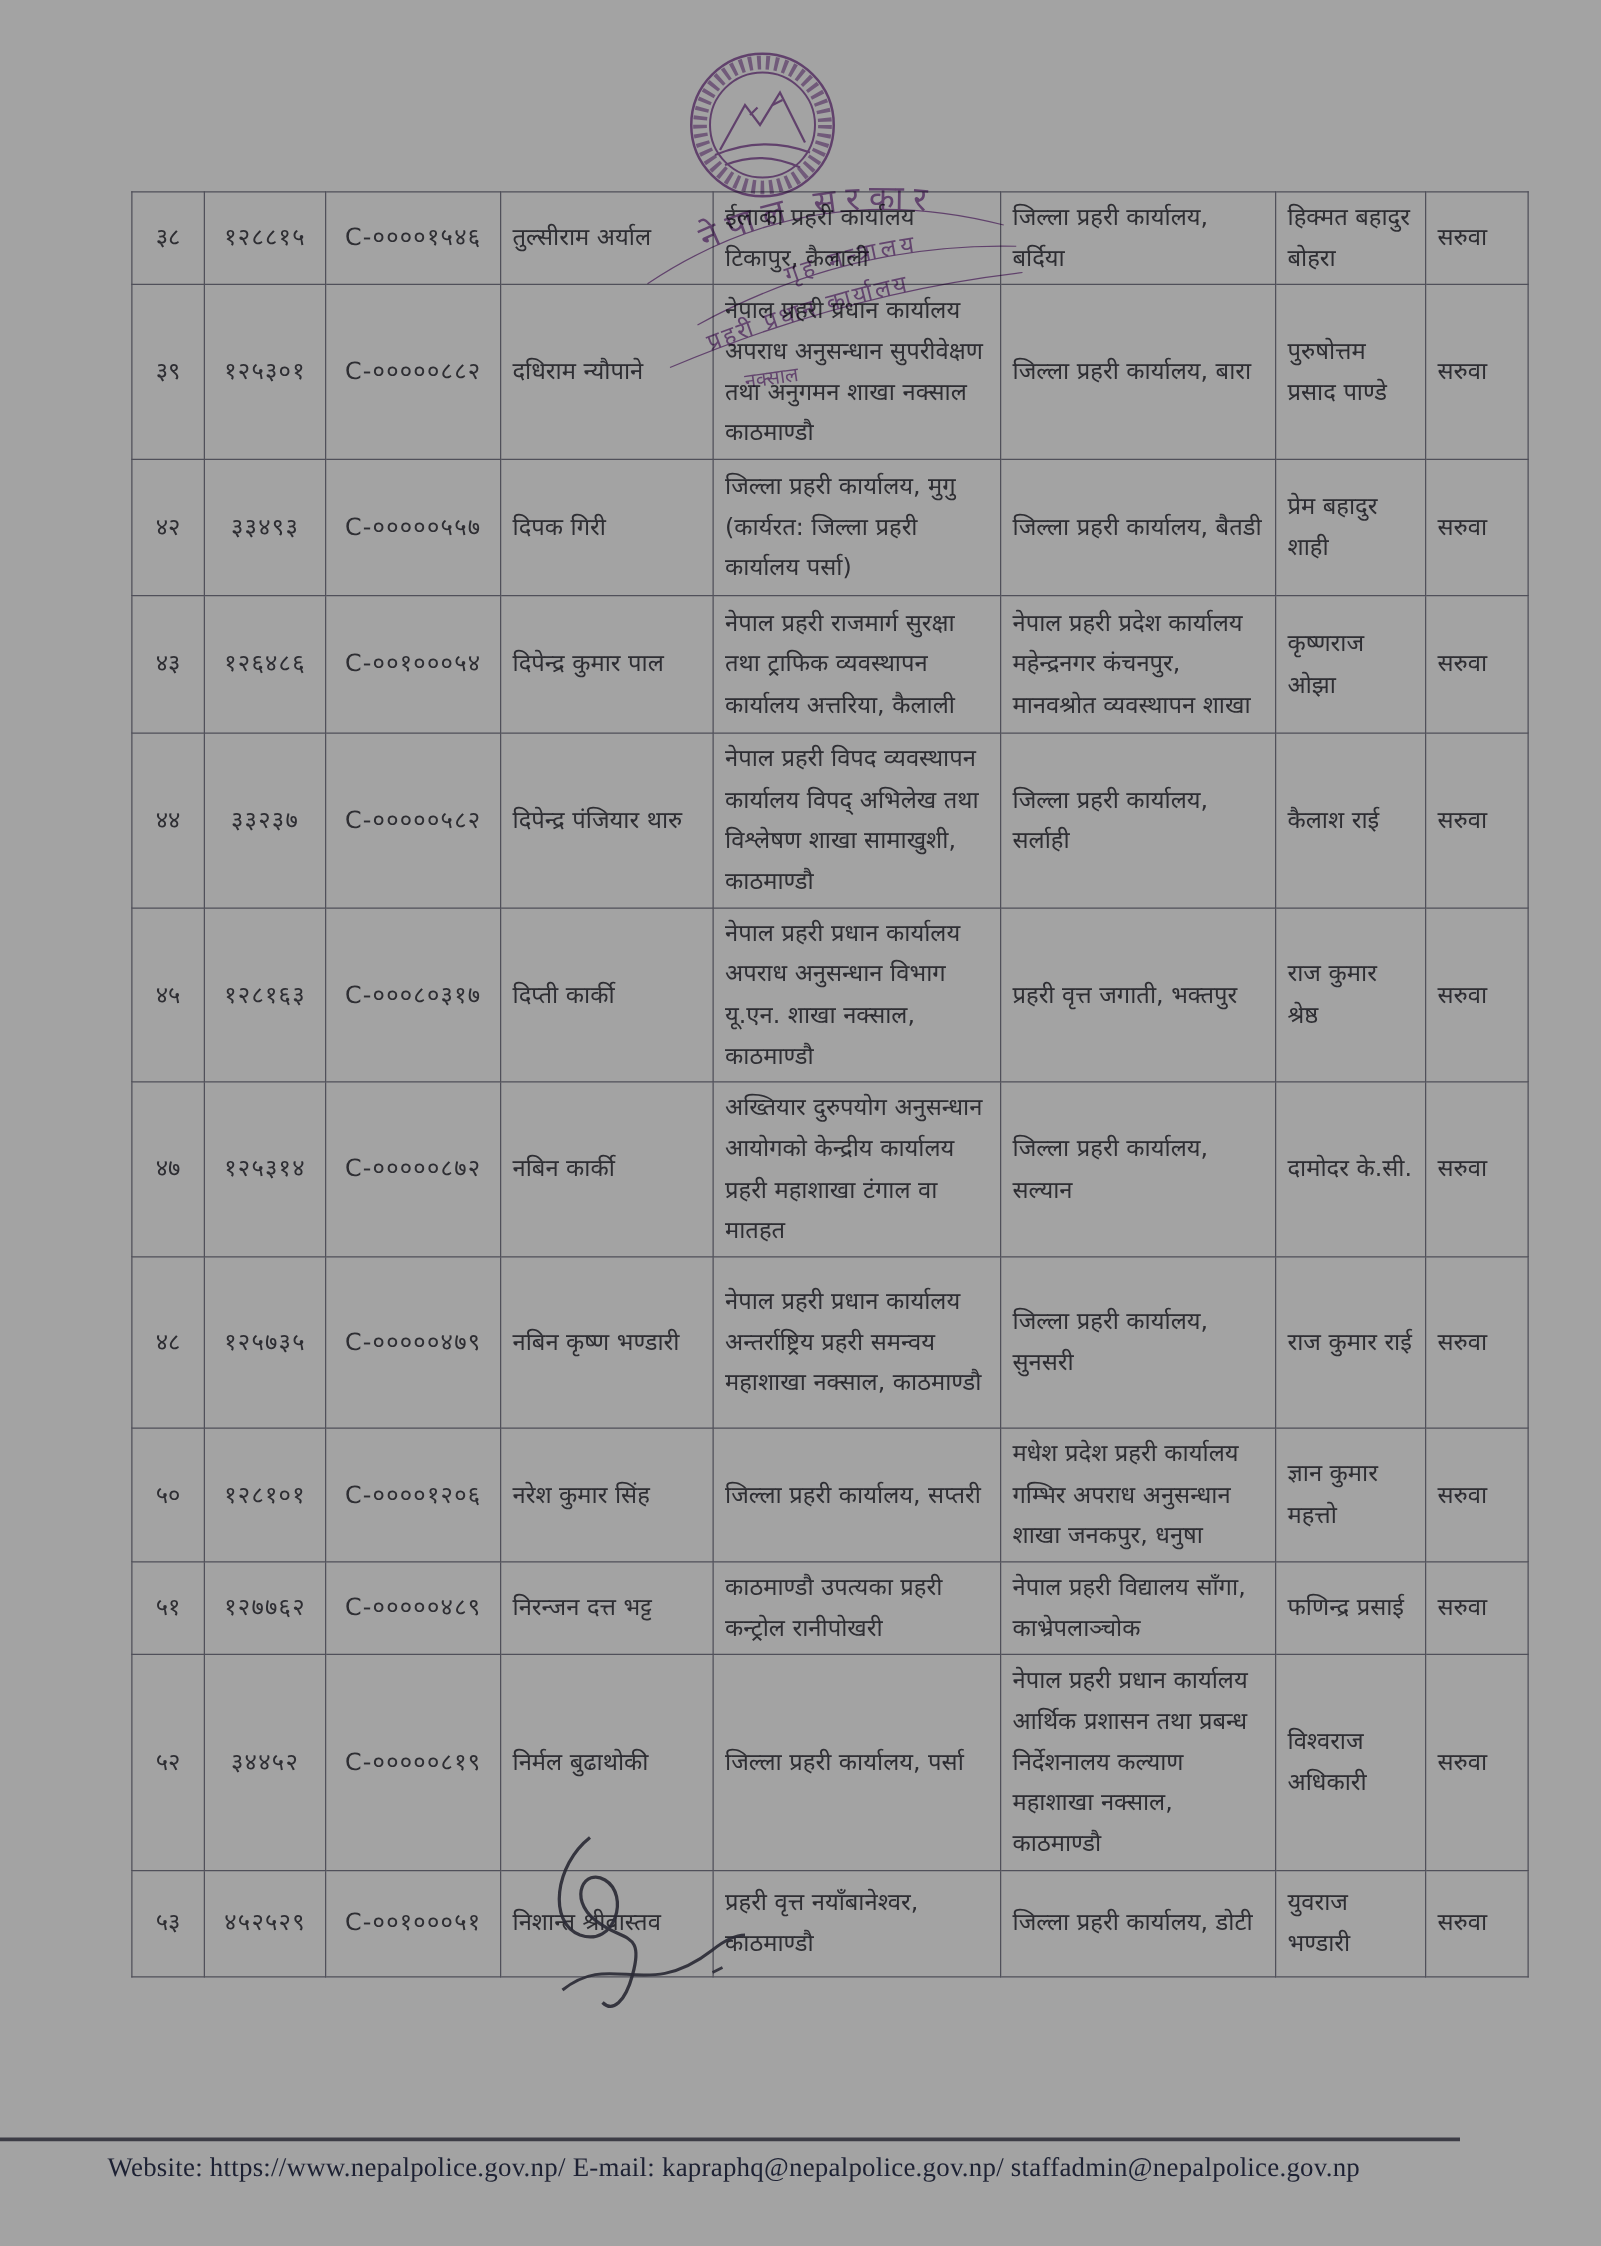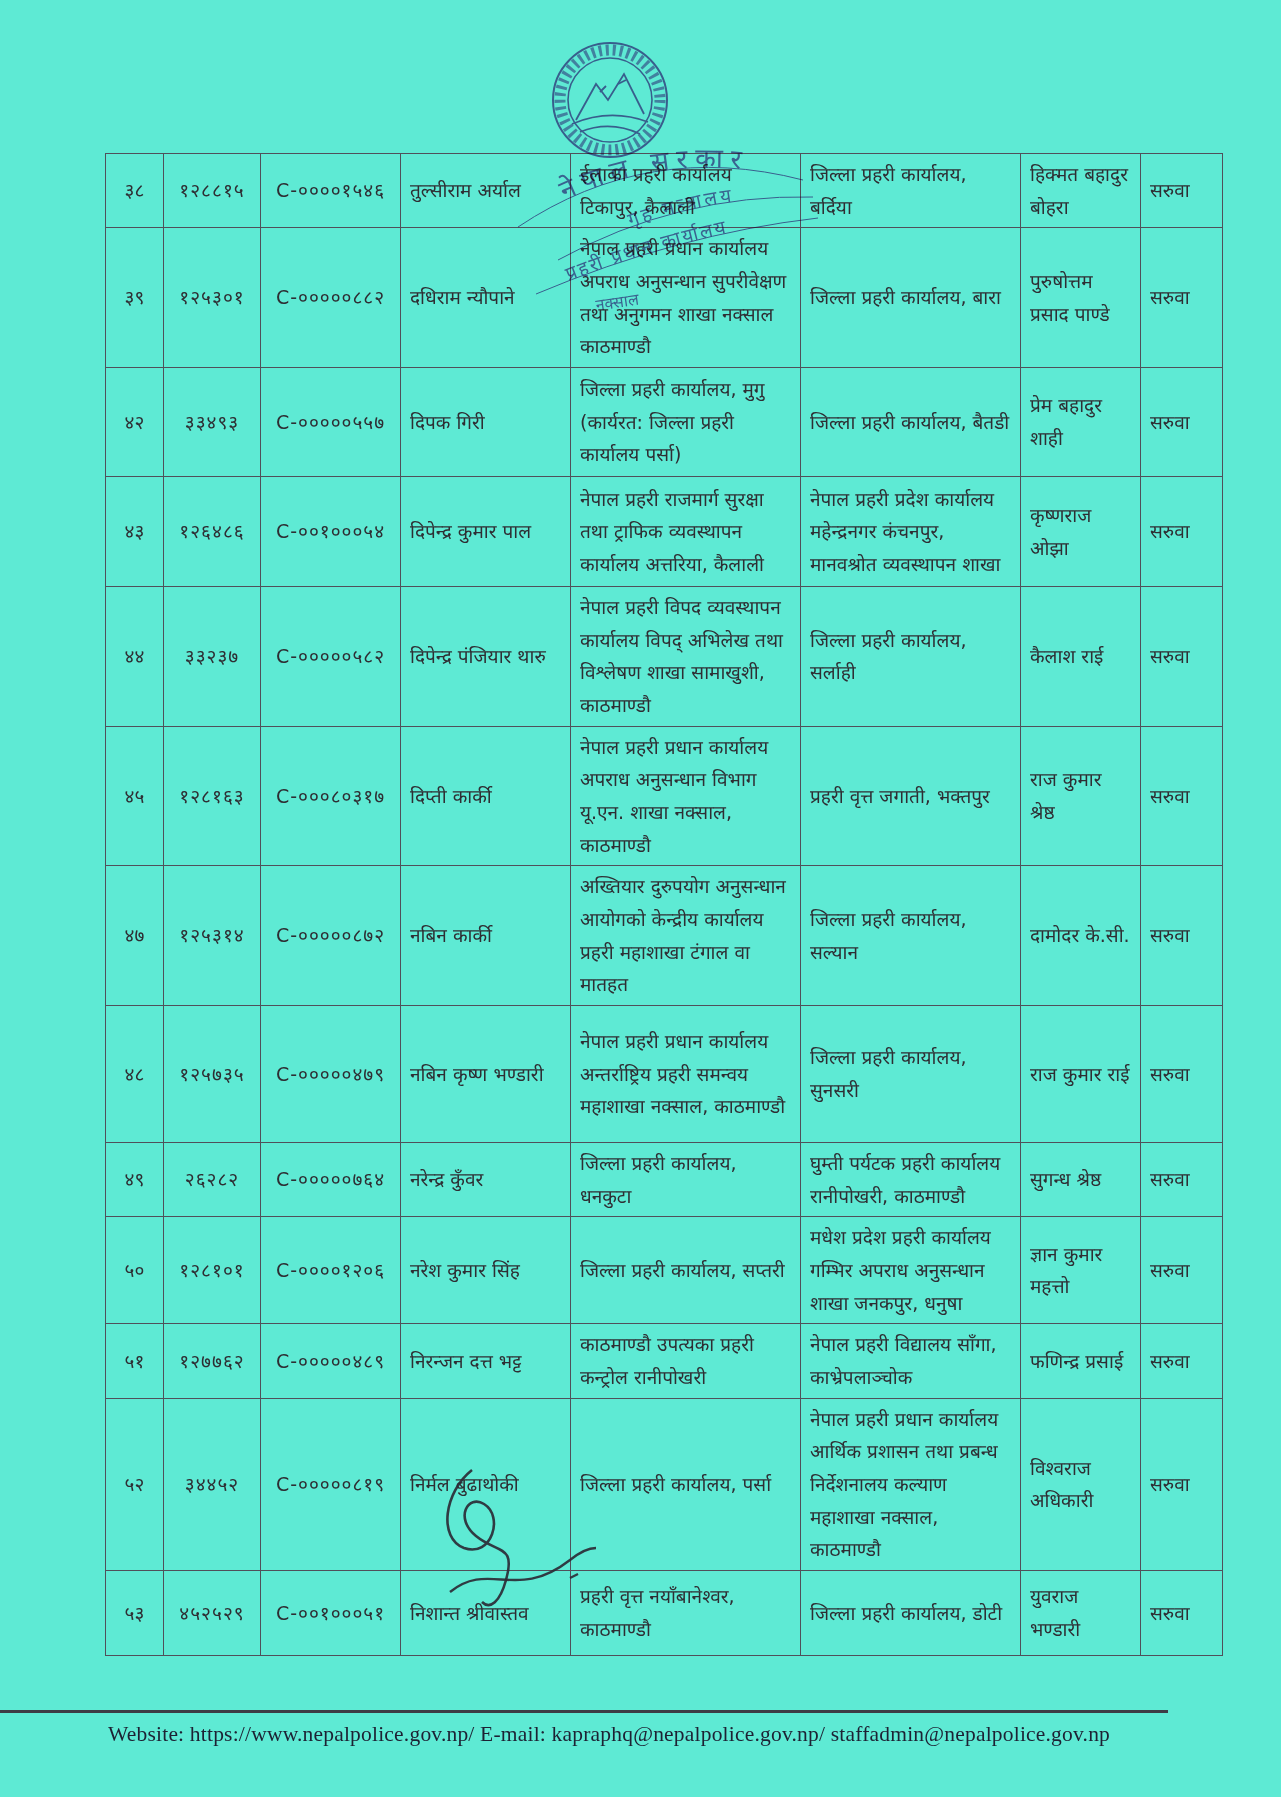--- a/index.html
+++ b/index.html
@@ -5,21 +5,21 @@
   html,body{margin:0;padding:0;}
   body{
     width:1281px;height:1797px;
     background:#f6f6f4;
     font-family:"DejaVu Sans",sans-serif;
     position:relative;
     overflow:hidden;
   }
   .page{
     position:absolute;inset:0;
-    background:#5eead4;
+    background:#a3a3a3;
   }
   
   table.transfer{
     position:absolute;
     left:105px;top:153px;
     width:1117px;
     border-collapse:collapse;
     table-layout:fixed;
     background:transparent;
   }
@@ -45,21 +45,21 @@
     opacity:.88;
     pointer-events:none;
   }
   
   .footer-rule{
     position:absolute;left:0;top:1710px;
     width:1168px;height:3px;
     background:#3d3d46;
   }
   .footer-text{
-    position:absolute;left:108px;top:1722px;
+    position:absolute;left:86px;top:1722px;
     width:1100px;
     font-family:"Liberation Serif",serif;
     font-size:21.5px;
     color:#1d2133;
     letter-spacing:.2px;
   }
   
   .signature{
     position:absolute;left:420px;top:1452px;
     width:200px;height:170px;
@@ -156,30 +156,20 @@
       <tr style="height:137px">
         <td class="c-sn">४८</td>
         <td class="c-num">१२५७३५</td>
         <td class="c-cid">C-०००००४७९</td>
         <td class="c-name">नबिन कृष्ण भण्डारी</td>
         <td class="c-from">नेपाल प्रहरी प्रधान कार्यालय अन्तर्राष्ट्रिय प्रहरी समन्वय महाशाखा नक्साल, काठमाण्डौ</td>
         <td class="c-to">जिल्ला प्रहरी कार्यालय, सुनसरी</td>
         <td class="c-rep">राज कुमार राई</td>
         <td class="c-action">सरुवा</td>
       </tr>
-      <tr style="height:64px">
-        <td class="c-sn">४९</td>
-        <td class="c-num">२६२८२</td>
-        <td class="c-cid">C-०००००७६४</td>
-        <td class="c-name">नरेन्द्र कुँवर</td>
-        <td class="c-from">जिल्ला प्रहरी कार्यालय, धनकुटा</td>
-        <td class="c-to">घुम्ती पर्यटक प्रहरी कार्यालय रानीपोखरी, काठमाण्डौ</td>
-        <td class="c-rep">सुगन्ध श्रेष्ठ</td>
-        <td class="c-action">सरुवा</td>
-      </tr>
       <tr style="height:85px">
         <td class="c-sn">५०</td>
         <td class="c-num">१२८१०१</td>
         <td class="c-cid">C-००००१२०६</td>
         <td class="c-name">नरेश कुमार सिंह</td>
         <td class="c-from">जिल्ला प्रहरी कार्यालय, सप्तरी</td>
         <td class="c-to">मधेश प्रदेश प्रहरी कार्यालय गम्भिर अपराध अनुसन्धान शाखा जनकपुर, धनुषा</td>
         <td class="c-rep">ज्ञान कुमार महत्तो</td>
         <td class="c-action">सरुवा</td>
       </tr>

